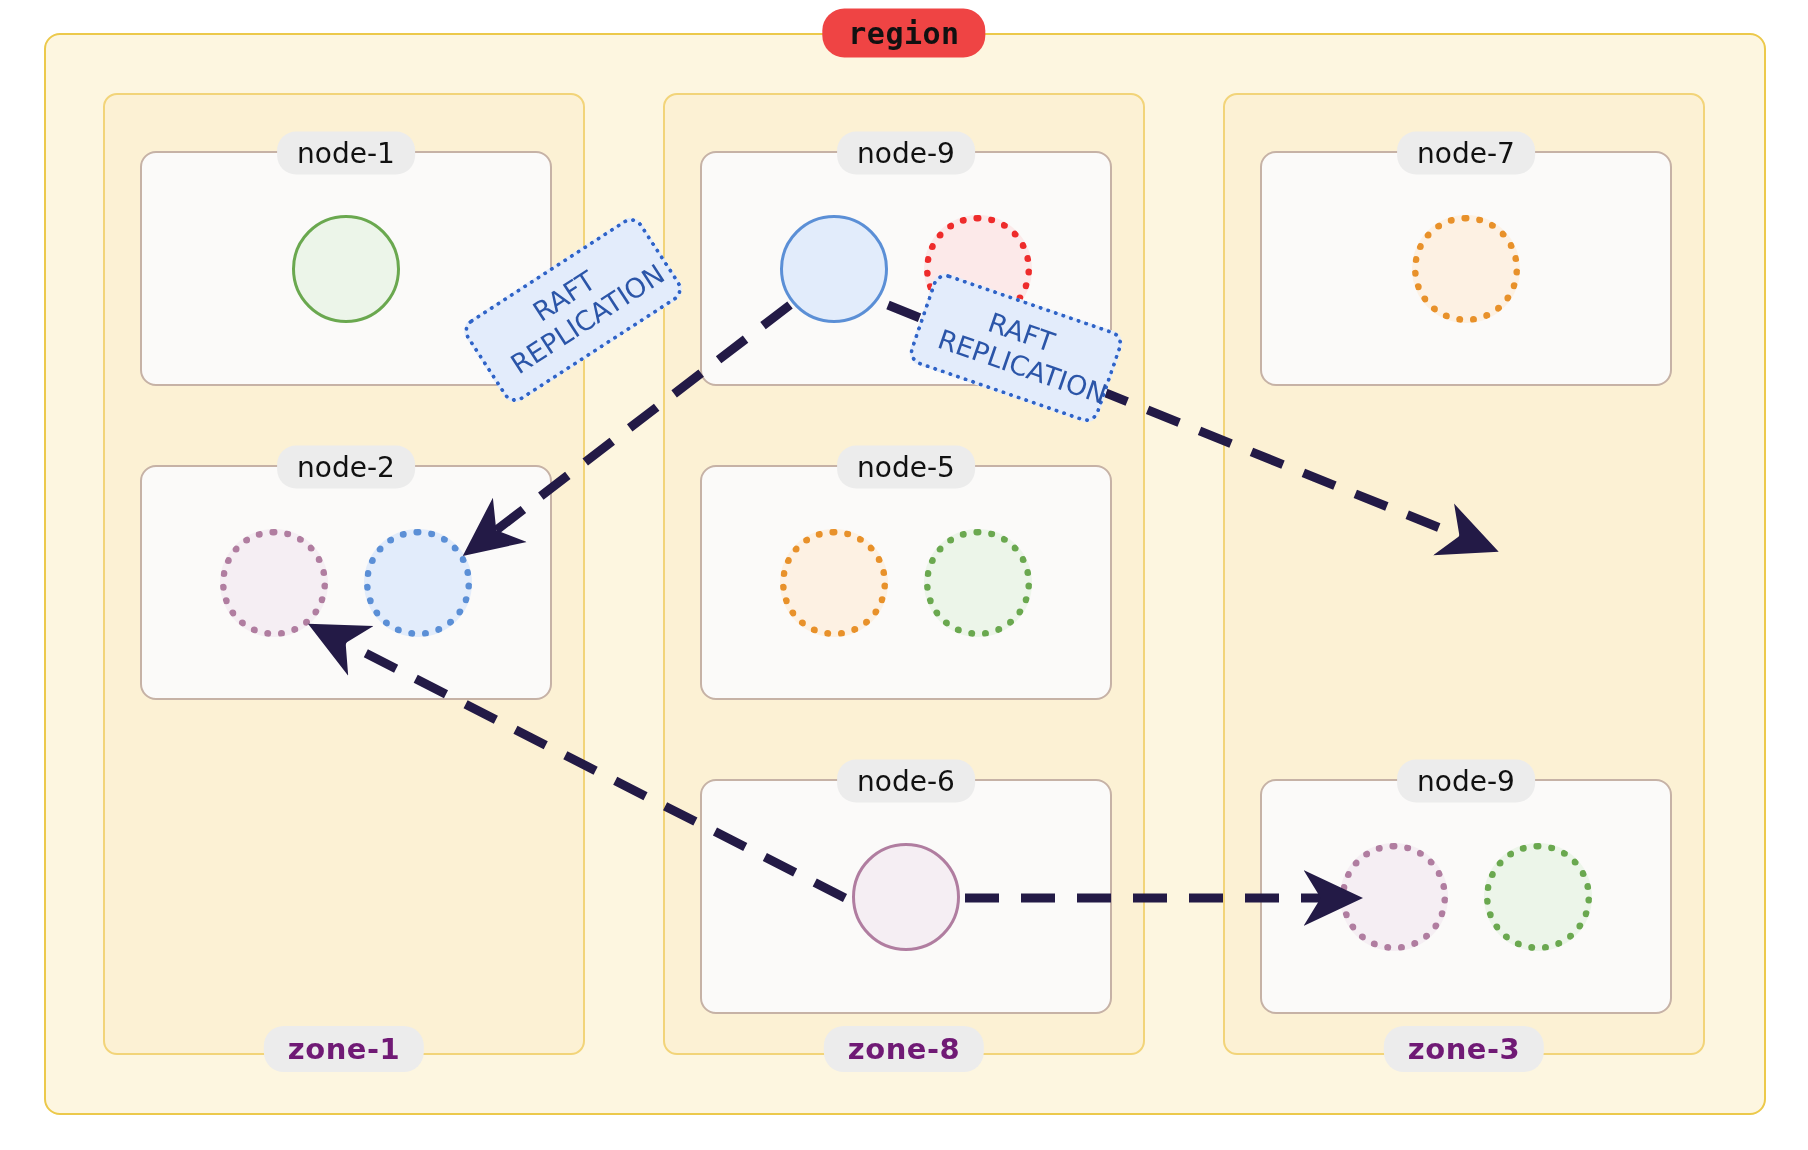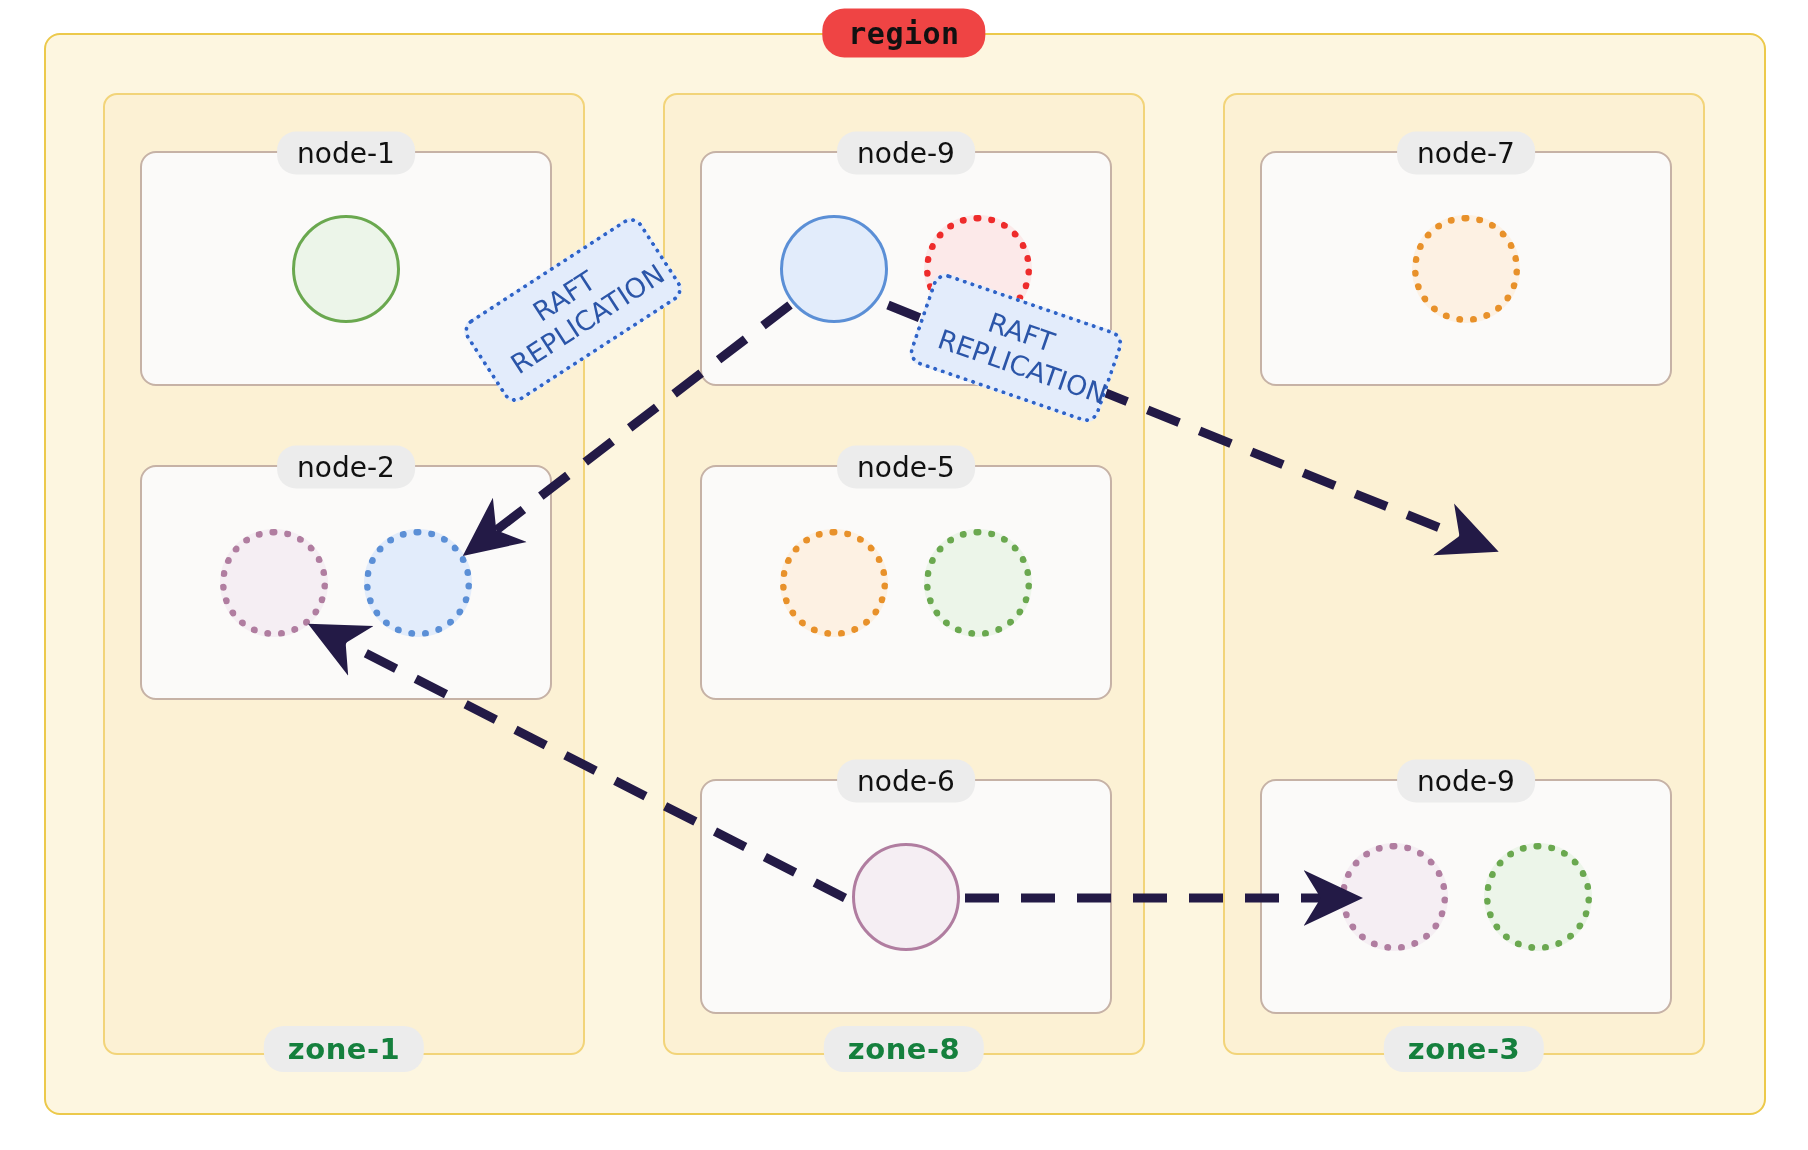--- a/index.html
+++ b/index.html
@@ -52,21 +52,21 @@
   }
   #zone-0 { left: 103px;  width: 482px; }
   #zone-1 { left: 663px;  width: 482px; }
   #zone-2 { left: 1223px; width: 482px; }
 
   .zone-label {
     position: absolute;
     left: 50%; bottom: -19px;
     transform: translateX(-50%);
     background: #ececec;
-    color: #15803d;
+    color: #701a75;
     font-family: "DejaVu Sans", sans-serif;
     font-weight: bold;
     font-size: 29px;
     letter-spacing: 0.5px;
     padding: 6px 24px;
     border-radius: 20px;
     white-space: nowrap;
     z-index: 5;
   }
 

